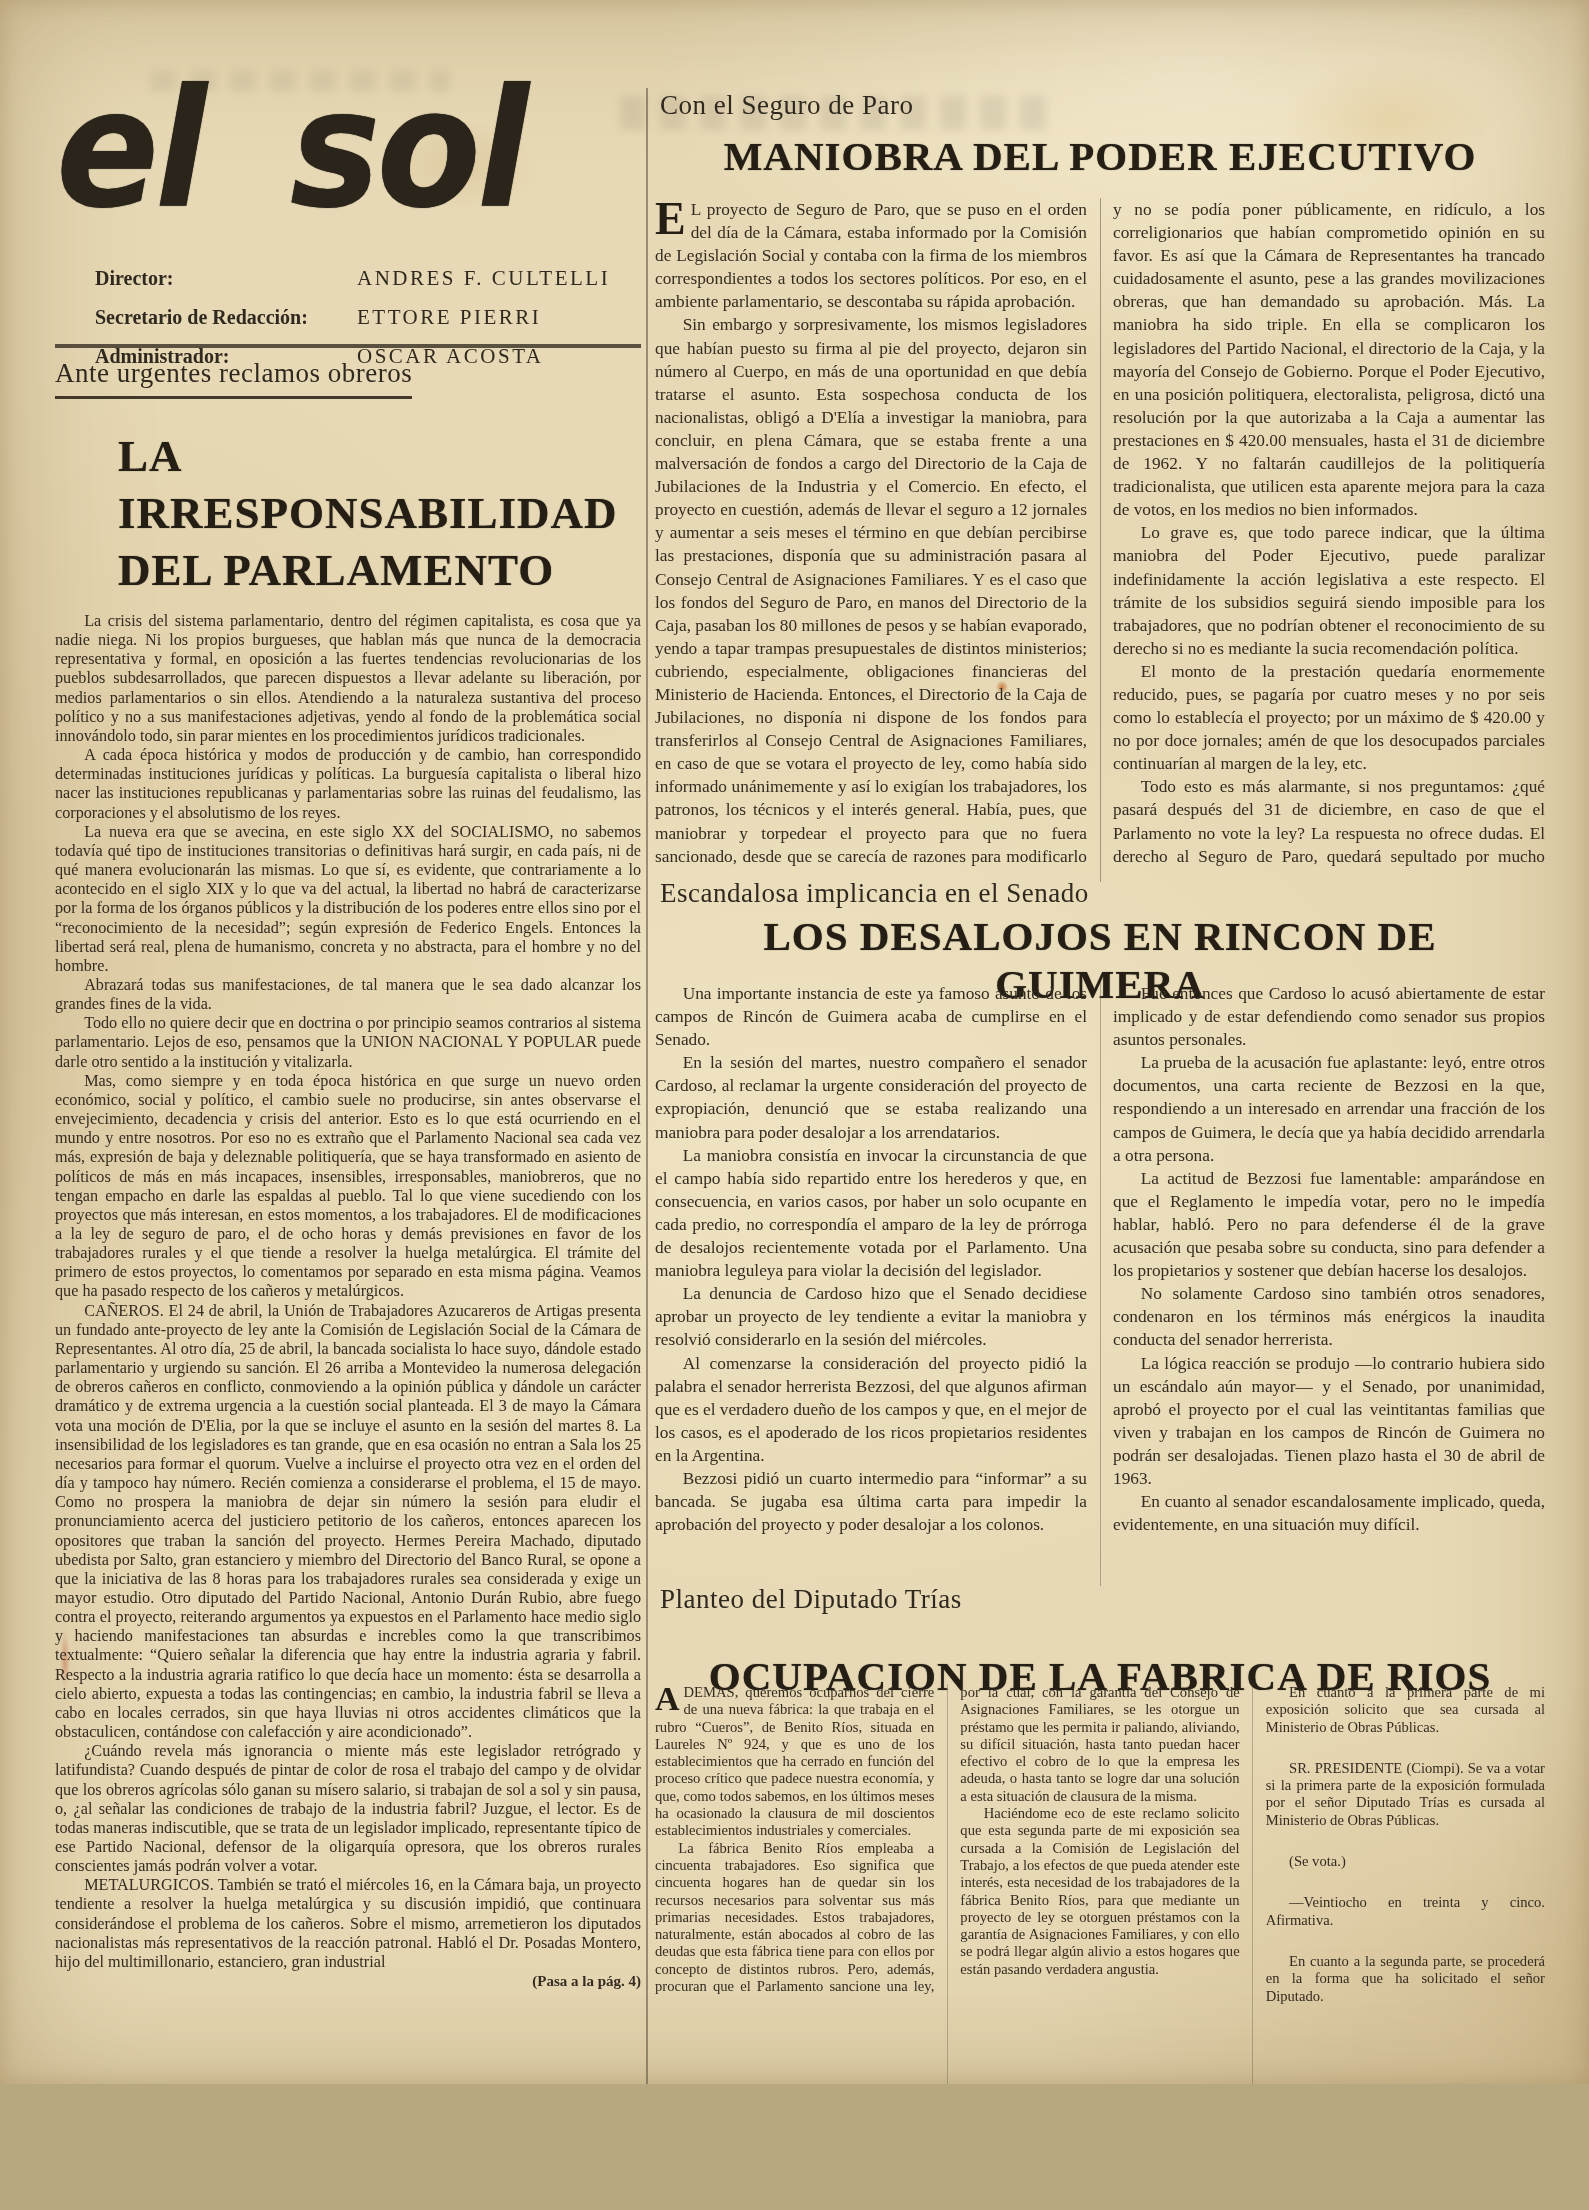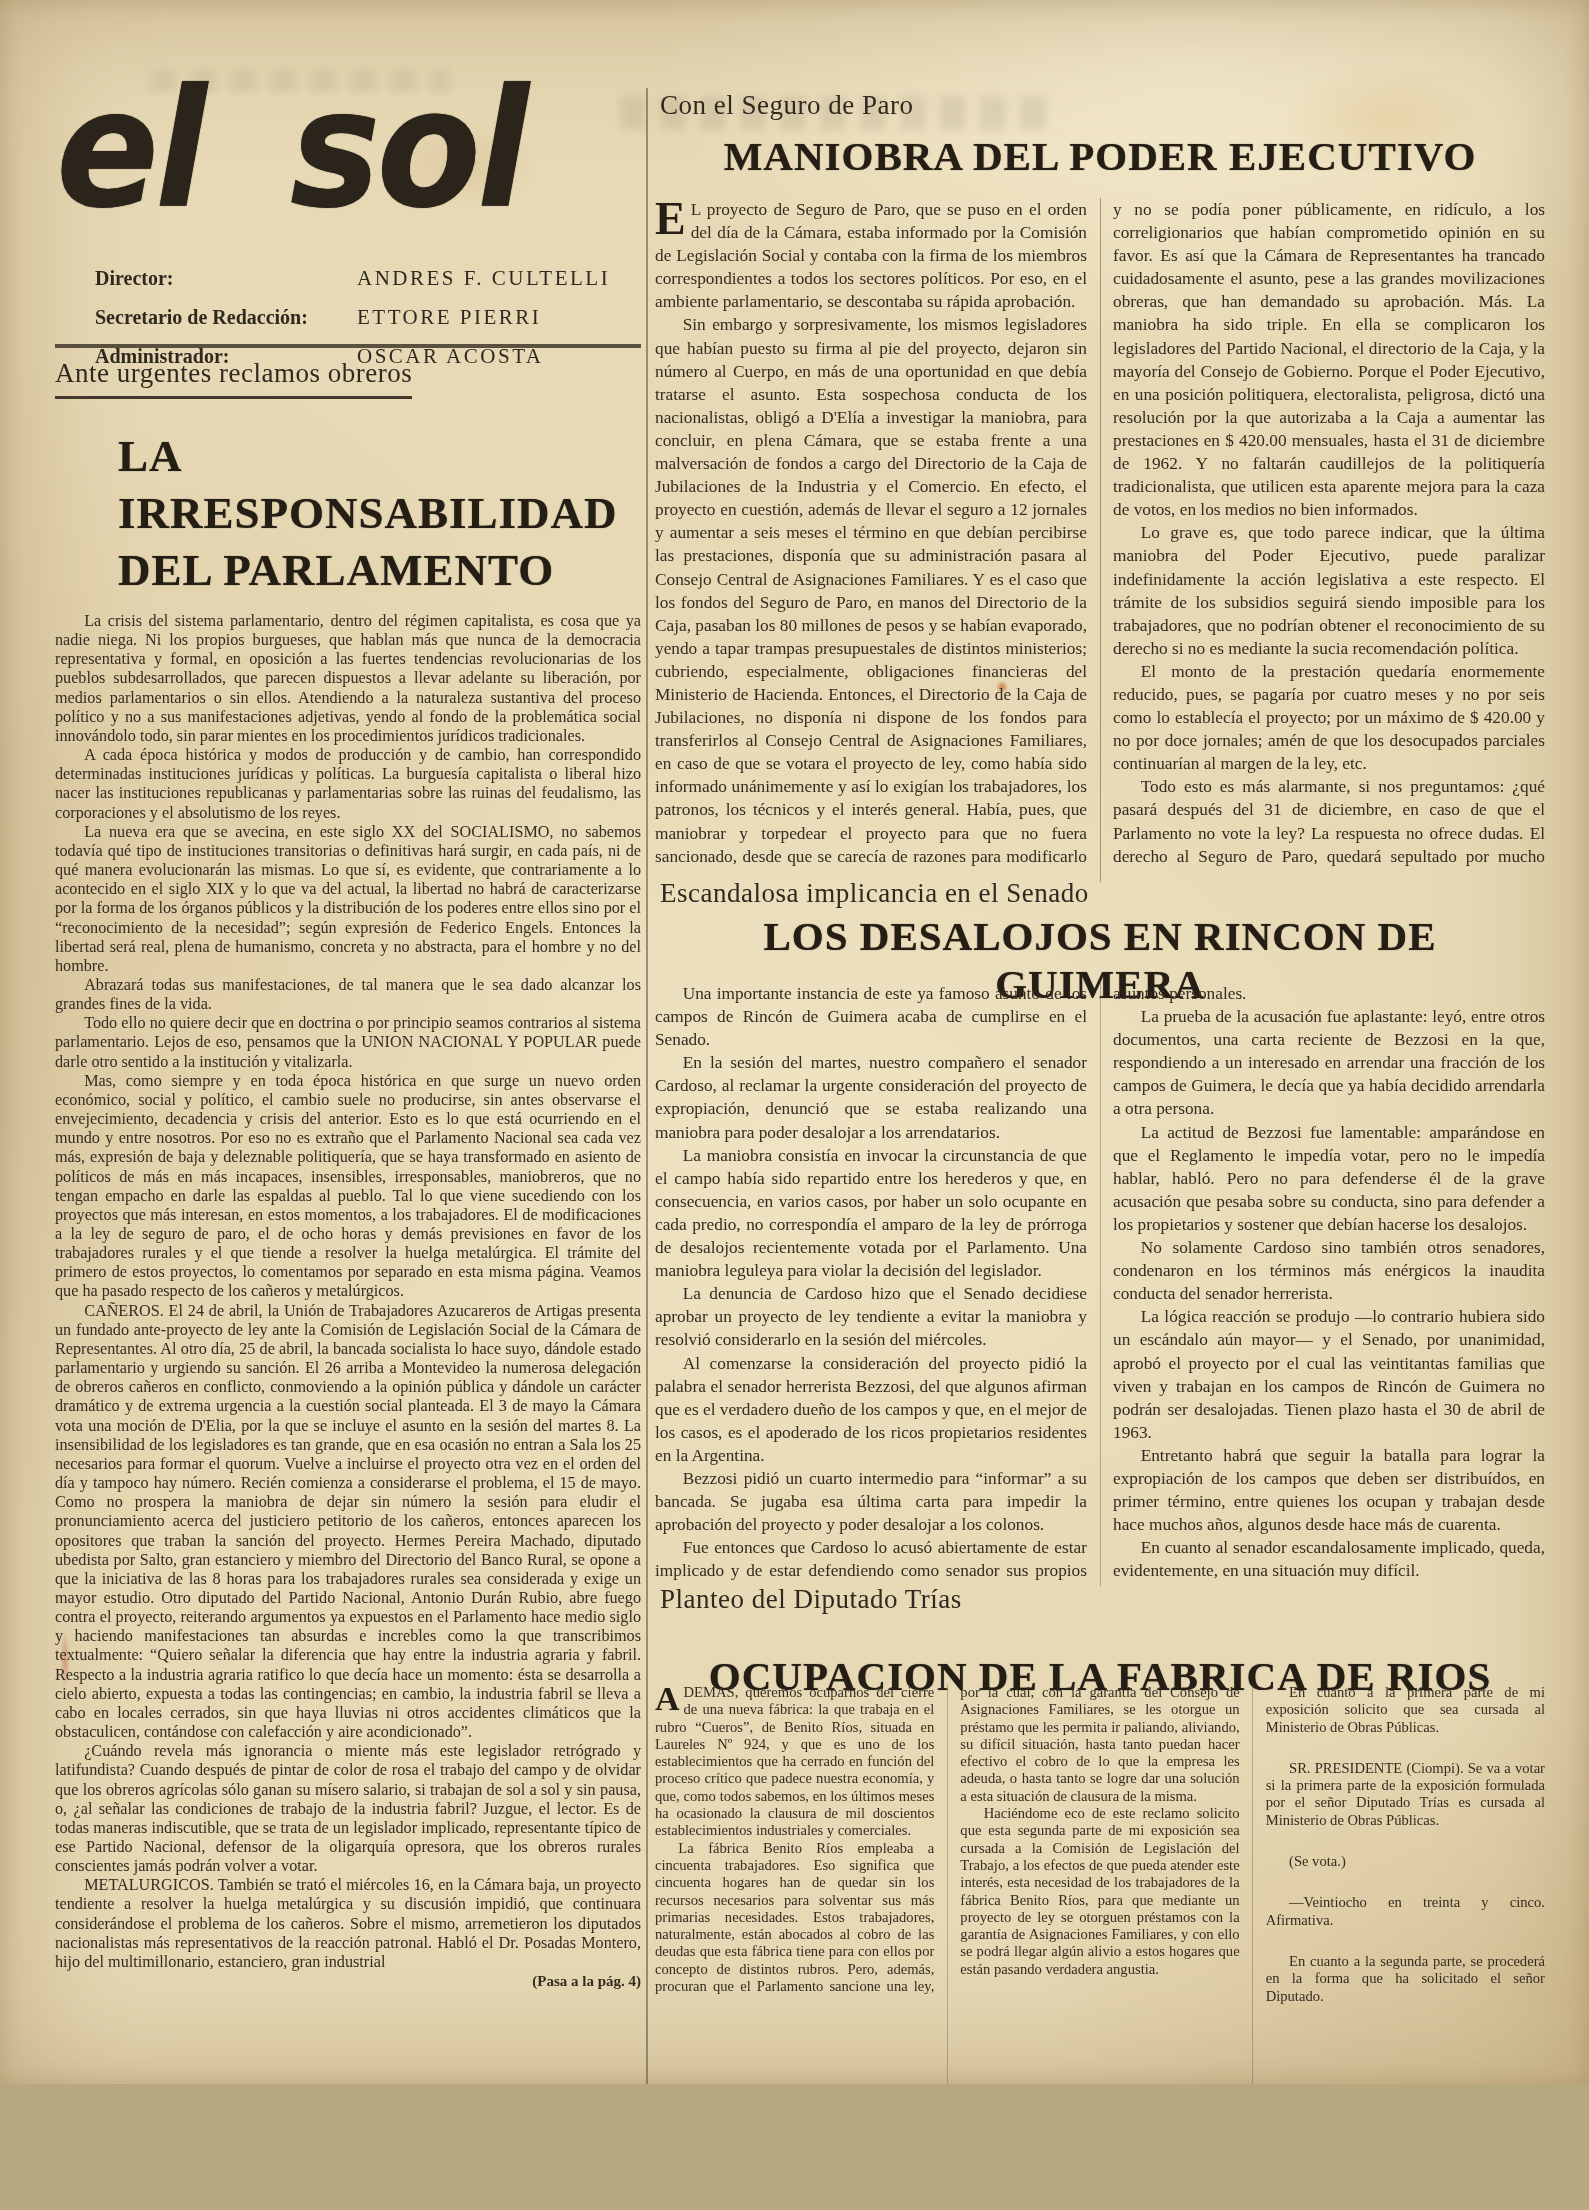--- a/index.html
+++ b/index.html
@@ -150,21 +150,20 @@
     <p>En la sesión del martes, nuestro compañero el senador Cardoso, al reclamar la urgente consideración del proyecto de expropiación, denunció que se estaba realizando una maniobra para poder desalojar a los arrendatarios.</p>
     <p>La maniobra consistía en invocar la circunstancia de que el campo había sido repartido entre los herederos y que, en consecuencia, en varios casos, por haber un solo ocupante en cada predio, no correspondía el amparo de la ley de prórroga de desalojos recientemente votada por el Parlamento. Una maniobra leguleya para violar la decisión del legislador.</p>
     <p>La denuncia de Cardoso hizo que el Senado decidiese aprobar un proyecto de ley tendiente a evitar la maniobra y resolvió considerarlo en la sesión del miércoles.</p>
     <p>Al comenzarse la consideración del proyecto pidió la palabra el senador herrerista Bezzosi, del que algunos afirman que es el verdadero dueño de los campos y que, en el mejor de los casos, es el apoderado de los ricos propietarios residentes en la Argentina.</p>
     <p>Bezzosi pidió un cuarto intermedio para “informar” a su bancada. Se jugaba esa última carta para impedir la aprobación del proyecto y poder desalojar a los colonos.</p>
     <p>Fue entonces que Cardoso lo acusó abiertamente de estar implicado y de estar defendiendo como senador sus propios asuntos personales.</p>
     <p>La prueba de la acusación fue aplastante: leyó, entre otros documentos, una carta reciente de Bezzosi en la que, respondiendo a un interesado en arrendar una fracción de los campos de Guimera, le decía que ya había decidido arrendarla a otra persona.</p>
     <p>La actitud de Bezzosi fue lamentable: amparándose en que el Reglamento le impedía votar, pero no le impedía hablar, habló. Pero no para defenderse él de la grave acusación que pesaba sobre su conducta, sino para defender a los propietarios y sostener que debían hacerse los desalojos.</p>
     <p>No solamente Cardoso sino también otros senadores, condenaron en los términos más enérgicos la inaudita conducta del senador herrerista.</p>
     <p>La lógica reacción se produjo —lo contrario hubiera sido un escándalo aún mayor— y el Senado, por unanimidad, aprobó el proyecto por el cual las veintitantas familias que viven y trabajan en los campos de Rincón de Guimera no podrán ser desalojadas. Tienen plazo hasta el 30 de abril de 1963.</p>
-    <p>Entretanto habrá que seguir la batalla para lograr la expropiación de los campos que deben ser distribuídos, en primer término, entre quienes los ocupan y trabajan desde hace muchos años, algunos desde hace más de cuarenta.</p>
     <p>En cuanto al senador escandalosamente implicado, queda, evidentemente, en una situación muy difícil.</p>
 
   </div>
 
   <div class="ocu-kicker">
     <span class="kicker">Planteo del Diputado Trías</span>
   </div>
   <div class="ocu-headline headline">OCUPACION DE LA FABRICA DE RIOS</div>
   <div class="ocu-body art-body">
     <p class="lead">

